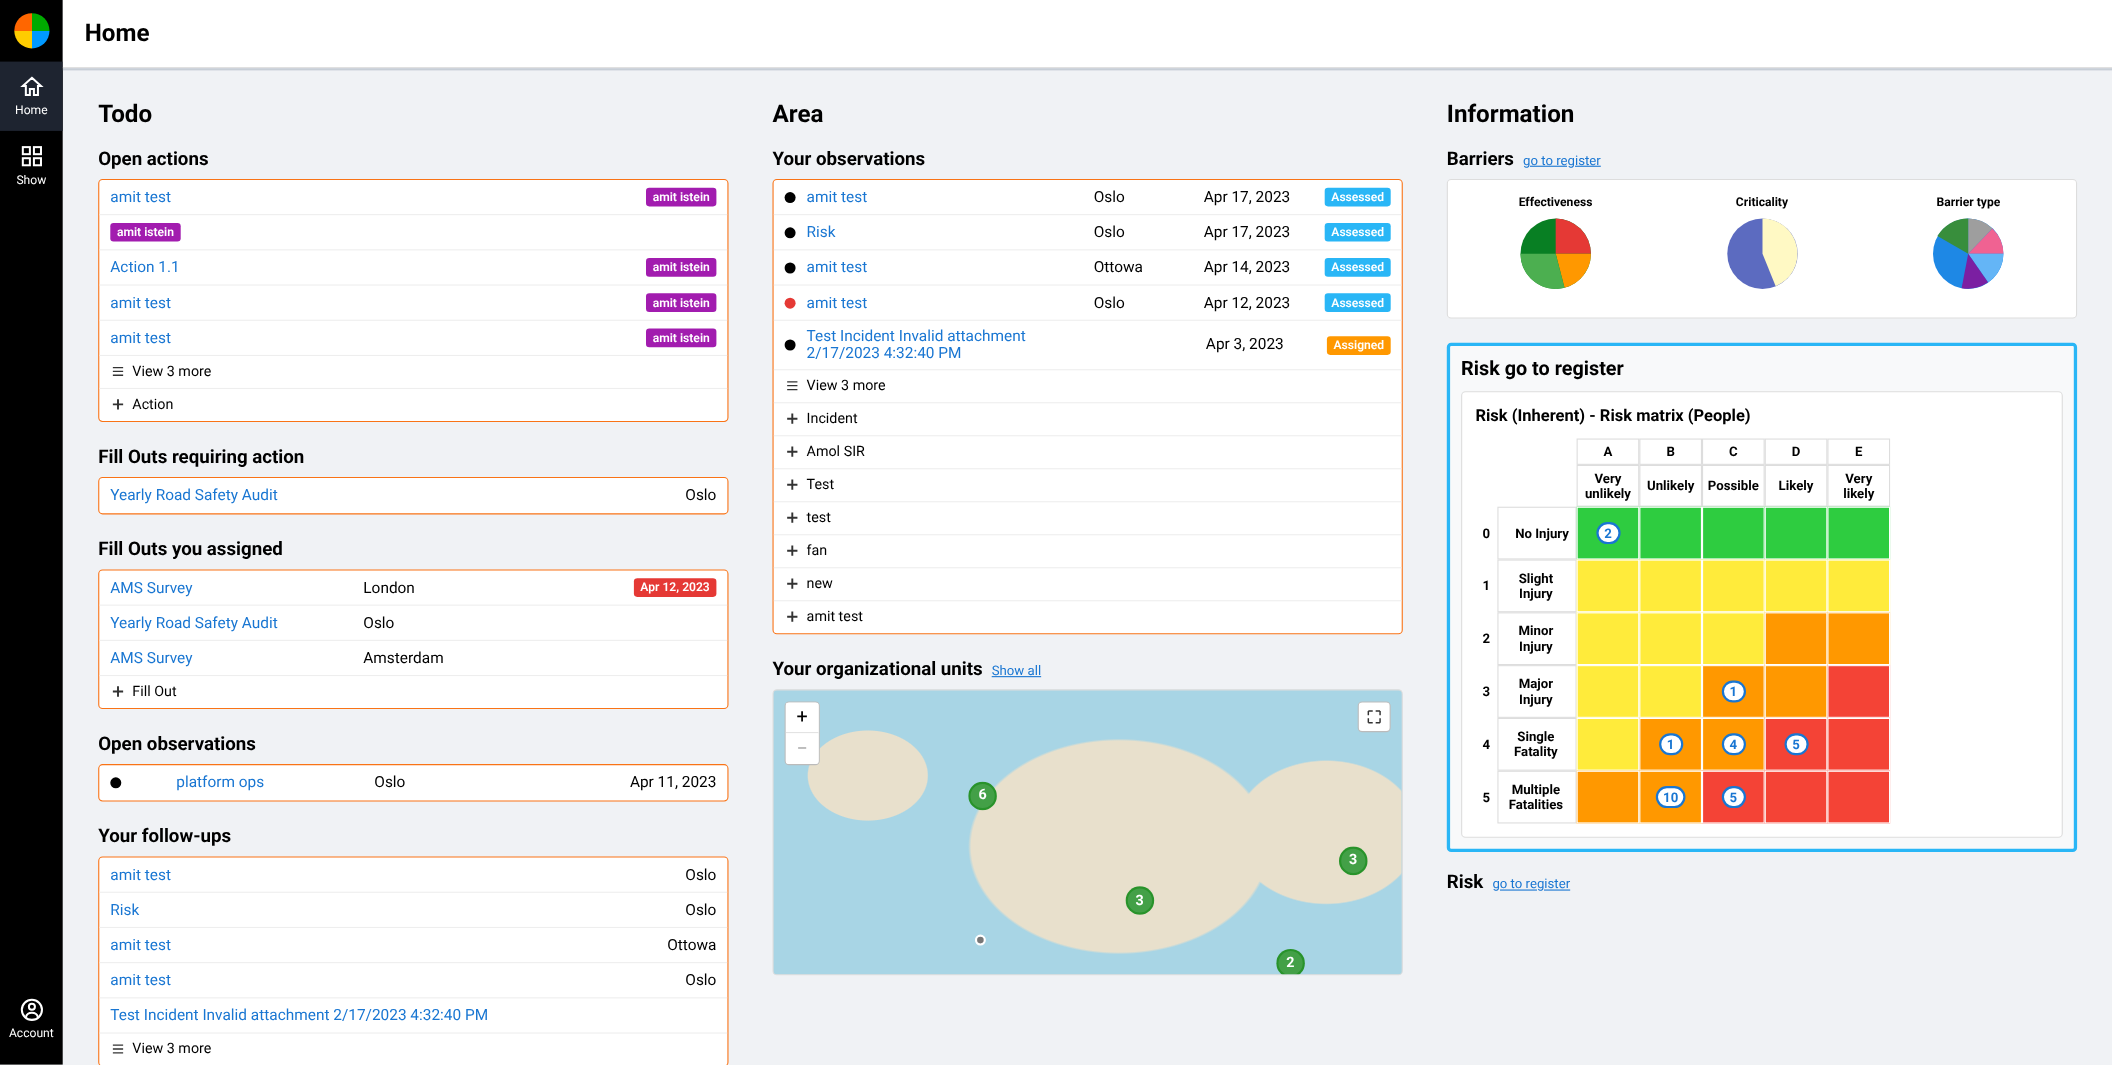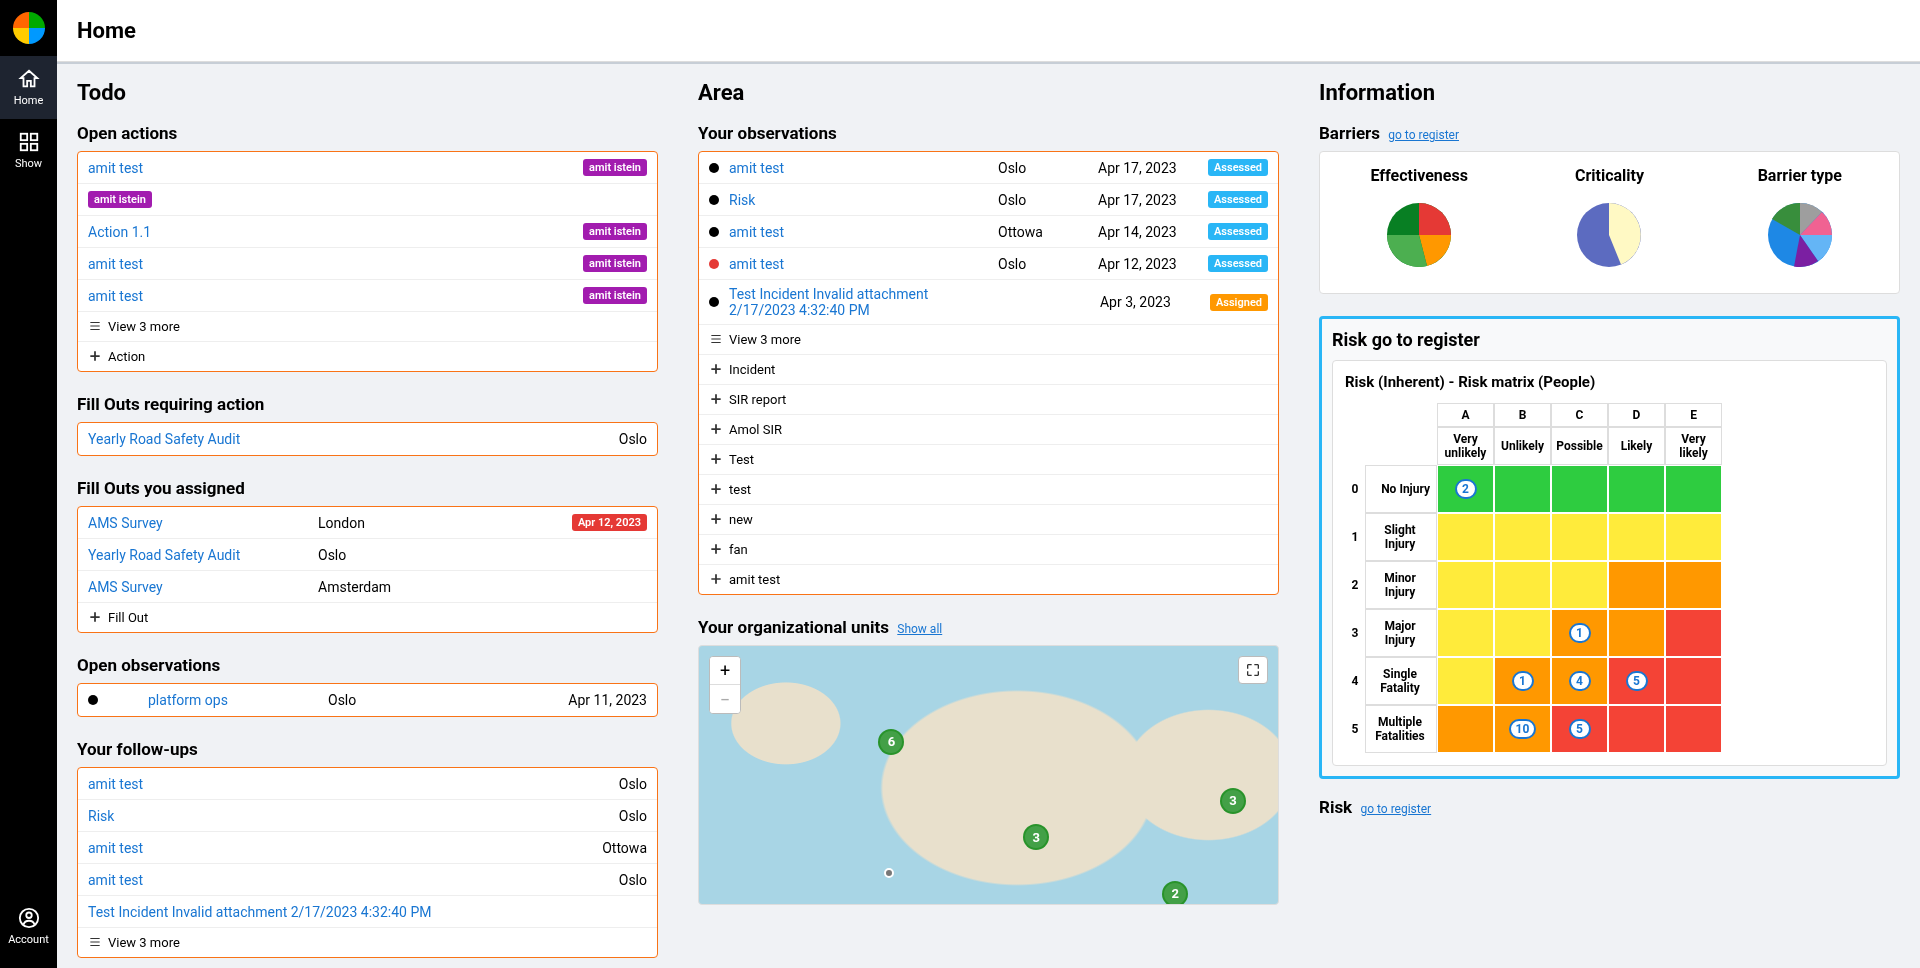--- a/index.html
+++ b/index.html
@@ -7,21 +7,21 @@
 .app{display:flex;height:100vh}
 .sidebar{width:57px;background:#000;color:#fff;display:flex;flex-direction:column;align-items:center;flex-shrink:0}
 .sidebar-logo{width:32px;height:32px;margin:12px 0;background:conic-gradient(#0a0 0 25%,#09f 25% 50%,#fc0 50% 75%,#f60 75%);border-radius:50%}
 .sidebar-item{display:flex;flex-direction:column;align-items:center;padding:12px 4px;width:100%;cursor:pointer;font-size:11px;gap:4px}
 .sidebar-item.active{background:#1e2430}
 .sidebar-bottom{margin-top:auto;margin-bottom:10px}
 .sidebar svg{width:22px;height:22px;fill:#fff;stroke:#fff}
 .main{flex:1;display:flex;flex-direction:column;overflow:hidden}
 .topbar{background:#fff;padding:18px 20px;border-bottom:1px solid #ddd}
 .topbar h1{font-size:22px;font-weight:700}
-.content{flex:1;overflow:auto;display:grid;grid-template-columns:1fr 1fr 1fr;gap:0;padding:0}
+.content{flex:1;overflow:auto;display:grid;grid-template-columns:1fr 1fr 1fr;gap:0;padding:12px}
 .col{padding:16px 20px}
 .col h2{font-size:22px;font-weight:700;margin-bottom:18px}
 .sect{margin-bottom:22px}
 .sect h3{font-size:17px;font-weight:700;margin-bottom:8px}
 .sect h3 .sublink{font-size:12px;font-weight:400;color:#1976d2;text-decoration:underline;cursor:pointer;margin-left:4px}
 .list{border:1px solid #f97316;border-radius:4px;background:#fff;overflow:hidden}
 .row{display:flex;align-items:center;padding:6px 10px;border-bottom:1px solid #eee;font-size:14px;gap:10px;min-height:32px}
 .row:last-child{border-bottom:none}
 .row .link{color:#1976d2;cursor:pointer}
 .row .dot{width:10px;height:10px;border-radius:50%;flex-shrink:0}
@@ -45,21 +45,21 @@
   radial-gradient(ellipse 280px 200px at 55% 55%,#e8e0cc 48%,transparent 49%),
   radial-gradient(ellipse 180px 140px at 88% 50%,#e8e0cc 46%,transparent 47%)}
 .map-ctrl{position:absolute;top:10px;left:10px;background:#fff;border:1px solid #bbb;border-radius:4px;overflow:hidden}
 .map-ctrl button{display:block;width:30px;height:28px;border:none;background:#fff;font-size:18px;cursor:pointer;border-bottom:1px solid #ddd}
 .map-ctrl button:last-child{border-bottom:none;color:#aaa}
 .map-full{position:absolute;top:10px;right:10px;background:#fff;border:1px solid #bbb;width:30px;height:28px;display:flex;align-items:center;justify-content:center;cursor:pointer;border-radius:4px}
 .map-marker{position:absolute;width:26px;height:26px;border-radius:50%;color:#fff;font-size:13px;font-weight:700;display:flex;align-items:center;justify-content:center;border:2px solid rgba(0,128,0,.4);background:#43a047}
 .map-dot-grey{position:absolute;width:10px;height:10px;border-radius:50%;background:#777;border:2px solid #fff}
 .chart-row{display:flex;gap:20px;border:1px solid #ddd;border-radius:4px;background:#fff;padding:14px}
 .chart-box{flex:1;text-align:center}
-.chart-box .title{font-weight:700;font-size:16px;margin-bottom:10px}
+.chart-box .title{font-weight:700;font-size:11px;margin-bottom:0}
 .chart-box svg{width:80px;height:80px}
 .risk-panel{border:3px solid #29b6f6;border-radius:4px;padding:10px;background:#f8f9fa;margin-bottom:18px}
 .risk-panel h3{font-size:18px}
 .matrix-wrap{background:#fff;border:1px solid #ddd;border-radius:4px;padding:12px;margin-top:10px}
 .matrix-title{font-weight:700;font-size:15px;margin-bottom:12px}
 .matrix{display:grid;grid-template-columns:20px 72px repeat(5,57px)}
 .matrix .h,.matrix .rh{font-size:12px;font-weight:700;display:flex;align-items:center;justify-content:center;text-align:center;padding:4px;border:1px solid #ddd}
 .matrix .rh{justify-content:flex-end;padding-right:6px}
 .matrix .rn{font-size:12px;font-weight:700;display:flex;align-items:center;justify-content:center}
 .matrix .cell{height:48px;border:1px solid #fff;display:flex;align-items:center;justify-content:center}
@@ -280,51 +280,45 @@
               <div class="action-row">
                 <svg width="14" height="14" viewBox="0 0 24 24">
                   <path d="M12 4v16M4 12h16" stroke="#333" stroke-width="3"></path>
                 </svg>
                 <span>Incident</span>
               </div>
               <div class="action-row">
                 <svg width="14" height="14" viewBox="0 0 24 24">
                   <path d="M12 4v16M4 12h16" stroke="#333" stroke-width="3"></path>
                 </svg>
-                <span>SIR report</span>
-              </div>
-              <div class="action-row">
-                <svg width="14" height="14" viewBox="0 0 24 24">
-                  <path d="M12 4v16M4 12h16" stroke="#333" stroke-width="3"></path>
-                </svg>
                 <span>Amol SIR</span>
               </div>
               <div class="action-row">
                 <svg width="14" height="14" viewBox="0 0 24 24">
                   <path d="M12 4v16M4 12h16" stroke="#333" stroke-width="3"></path>
                 </svg>
                 <span>Test</span>
               </div>
               <div class="action-row">
                 <svg width="14" height="14" viewBox="0 0 24 24">
                   <path d="M12 4v16M4 12h16" stroke="#333" stroke-width="3"></path>
                 </svg>
                 <span>test</span>
               </div>
               <div class="action-row">
                 <svg width="14" height="14" viewBox="0 0 24 24">
                   <path d="M12 4v16M4 12h16" stroke="#333" stroke-width="3"></path>
                 </svg>
+                <span>fan</span>
+              </div>
+              <div class="action-row">
+                <svg width="14" height="14" viewBox="0 0 24 24">
+                  <path d="M12 4v16M4 12h16" stroke="#333" stroke-width="3"></path>
+                </svg>
                 <span>new</span>
-              </div>
-              <div class="action-row">
-                <svg width="14" height="14" viewBox="0 0 24 24">
-                  <path d="M12 4v16M4 12h16" stroke="#333" stroke-width="3"></path>
-                </svg>
-                <span>fan</span>
               </div>
               <div class="action-row">
                 <svg width="14" height="14" viewBox="0 0 24 24">
                   <path d="M12 4v16M4 12h16" stroke="#333" stroke-width="3"></path>
                 </svg>
                 <span>amit test</span>
               </div>
             </div>
         </div>
 

